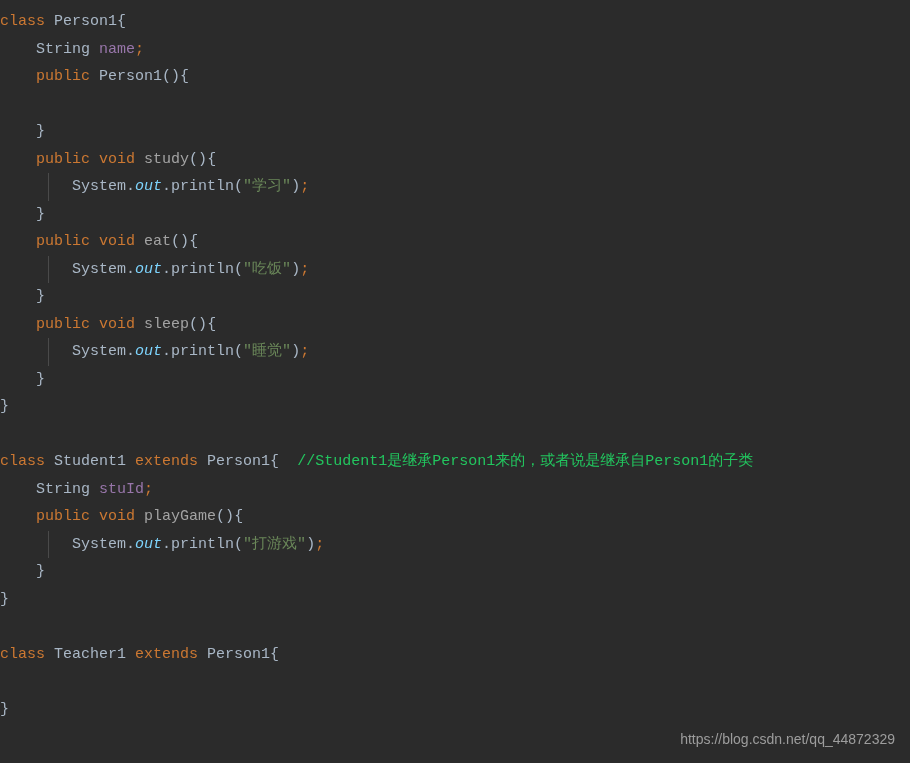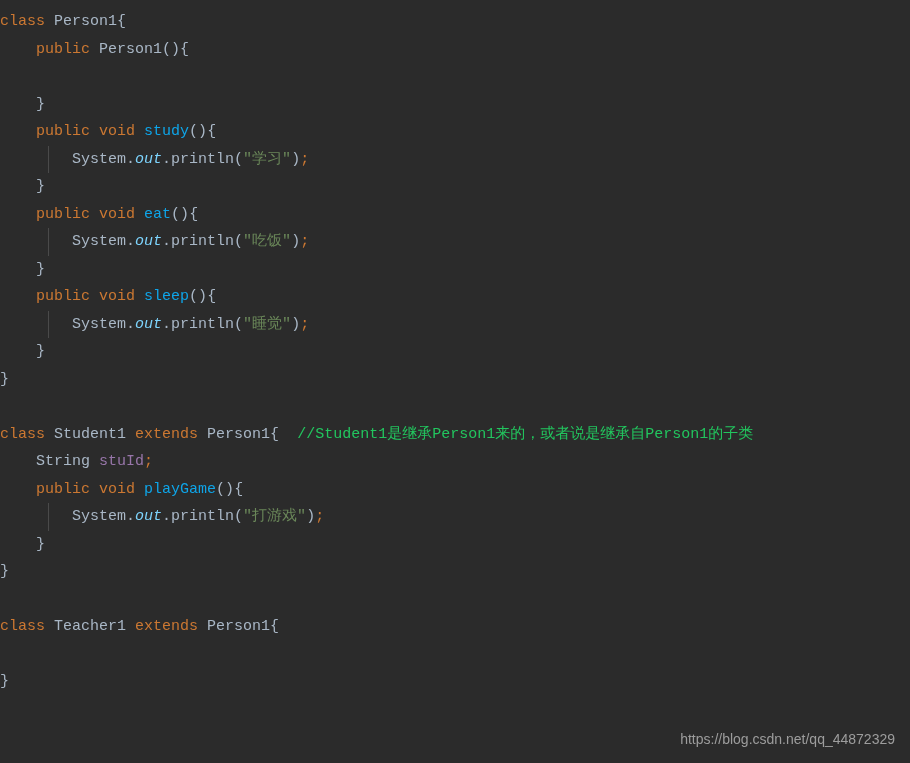--- a/index.html
+++ b/index.html
@@ -31,41 +31,42 @@
       left: 48px;
       top: 0;
       bottom: 0;
       width: 1px;
       background-color: #4a4a4a;
     }
     .keyword { color: #cc7832; }
     .type { color: #a9b7c6; }
     .identifier { color: #a9b7c6; }
     .field { color: #9876aa; }
-    .method { color: #0ea5e9; }
+    .method { color: #a3a3a3; }
     .string { color: #6a8759; }
     .static-field { color: #7dd3fc; font-style: italic; }
     .punct { color: #a9b7c6; }
     .semicolon { color: #cc7832; }
     .comment { color: #22c55e; }
     .watermark {
       position: absolute;
       right: 15px;
       bottom: 10px;
       color: #9d9d9d;
       font-size: 14px;
       font-family: Arial, sans-serif;
       text-align: right;
     }
   </style>
 </head>
 <body>
 
 <div class="code-container">
   <div class="line"><span class="keyword">class</span> <span class="identifier">Person1</span><span class="punct">{</span></div>
+  <div class="line">    <span class="type">String</span> <span class="field">name</span><span class="semicolon">;</span></div>
   <div class="line">    <span class="keyword">public</span> <span class="identifier">Person1</span><span class="punct">(</span><span class="punct">)</span><span class="punct">{</span></div>
   <div class="line"> </div>
   <div class="line">    <span class="punct">}</span></div>
   <div class="line">    <span class="keyword">public</span> <span class="keyword">void</span> <span class="method">study</span><span class="punct">(</span><span class="punct">)</span><span class="punct">{</span></div>
   <div class="line"><div class="indent-guide"></div>        <span class="identifier">System</span><span class="punct">.</span><span class="static-field">out</span><span class="punct">.</span><span class="identifier">println</span><span class="punct">(</span><span class="string">"学习"</span><span class="punct">)</span><span class="semicolon">;</span></div>
   <div class="line">    <span class="punct">}</span></div>
   <div class="line">    <span class="keyword">public</span> <span class="keyword">void</span> <span class="method">eat</span><span class="punct">(</span><span class="punct">)</span><span class="punct">{</span></div>
   <div class="line"><div class="indent-guide"></div>        <span class="identifier">System</span><span class="punct">.</span><span class="static-field">out</span><span class="punct">.</span><span class="identifier">println</span><span class="punct">(</span><span class="string">"吃饭"</span><span class="punct">)</span><span class="semicolon">;</span></div>
   <div class="line">    <span class="punct">}</span></div>
   <div class="line">    <span class="keyword">public</span> <span class="keyword">void</span> <span class="method">sleep</span><span class="punct">(</span><span class="punct">)</span><span class="punct">{</span></div>

